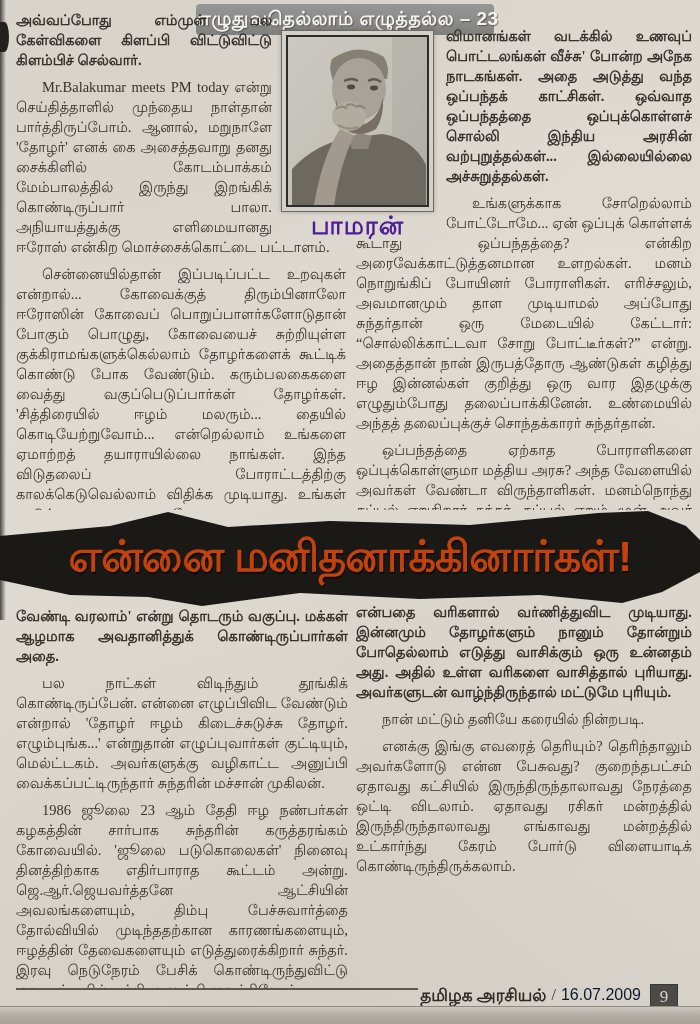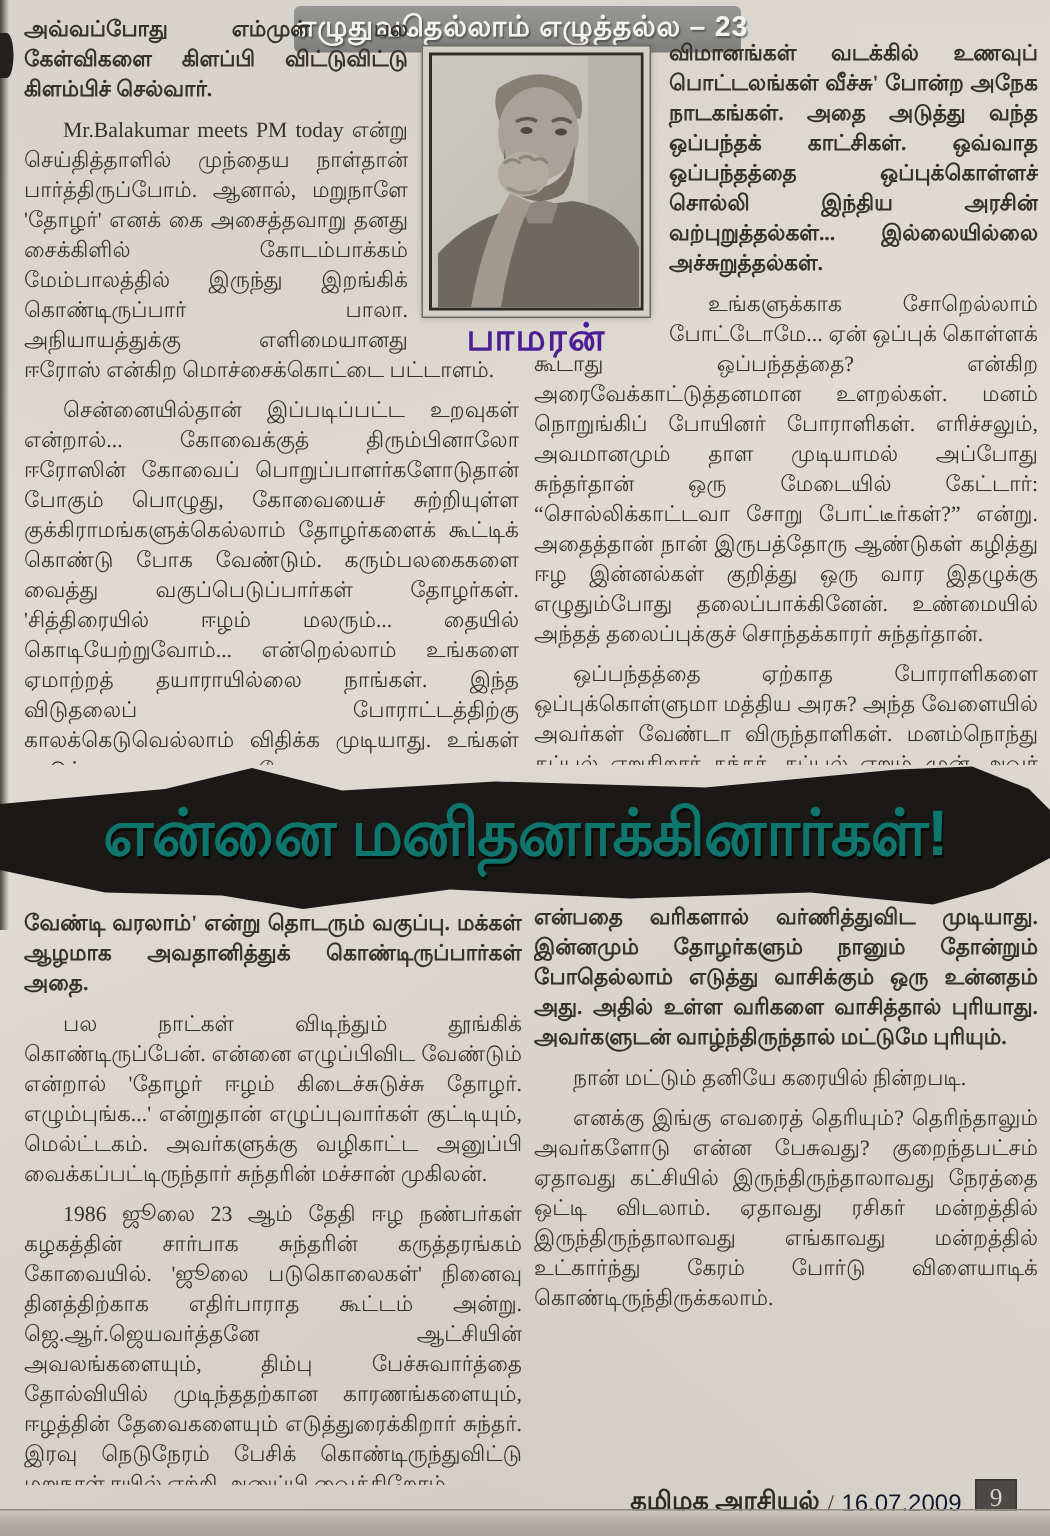--- a/index.html
+++ b/index.html
@@ -59,27 +59,27 @@
   #col2bot{left:356px;top:602px;width:336px;height:388px;}
   .spacer-r{float:right;width:68px;height:222px;margin-left:6px;}
   .spacer-l{float:left;width:84px;height:206px;margin-right:6px;}
   .para{margin:0 0 7px 0;text-indent:26px;}
   .para.noindent{text-indent:0;font-weight:bold;}
   .banner{position:absolute;left:0;top:510px;width:700px;height:98px;}
   .banner svg{position:absolute;left:0;top:0;}
   .banner .headline{
     position:absolute;left:0;top:14px;width:700px;height:70px;
     display:flex;align-items:center;justify-content:center;
-    color:#0f766e;font-family:"Liberation Sans","DejaVu Sans",sans-serif;
+    color:#c2410c;font-family:"Liberation Sans","DejaVu Sans",sans-serif;
     font-weight:bold;font-size:43px;white-space:nowrap;letter-spacing:-1px;
     text-shadow:1px 2px 0 rgba(0,0,0,0.6);
   }
   .footer{
     position:absolute;left:16px;top:984px;width:662px;height:28px;
-    display:flex;align-items:flex-end;
+    display:flex;align-items:flex-start;
   }
   .footer-line{flex:1;height:2px;background:#5b5850;margin-right:2px;margin-top:4px;}
   .footer-pub{font-weight:bold;font-size:17px;color:#2e2b26;white-space:nowrap;margin-top:2px;}
   .footer-sep{font-size:16px;color:#3a3733;margin:2px 5px 0 5px;}
   .footer-date{font-family:"Liberation Sans","DejaVu Sans",sans-serif;font-size:16px;color:#0f172a;margin-top:2px;}
   .page-badge{
     width:26px;height:24px;margin-left:9px;
     background:#4c4a47;border:1px solid #393734;
     display:flex;align-items:center;justify-content:center;
     color:#d6d3cb;font-size:17px;font-family:"Liberation Serif",serif;

